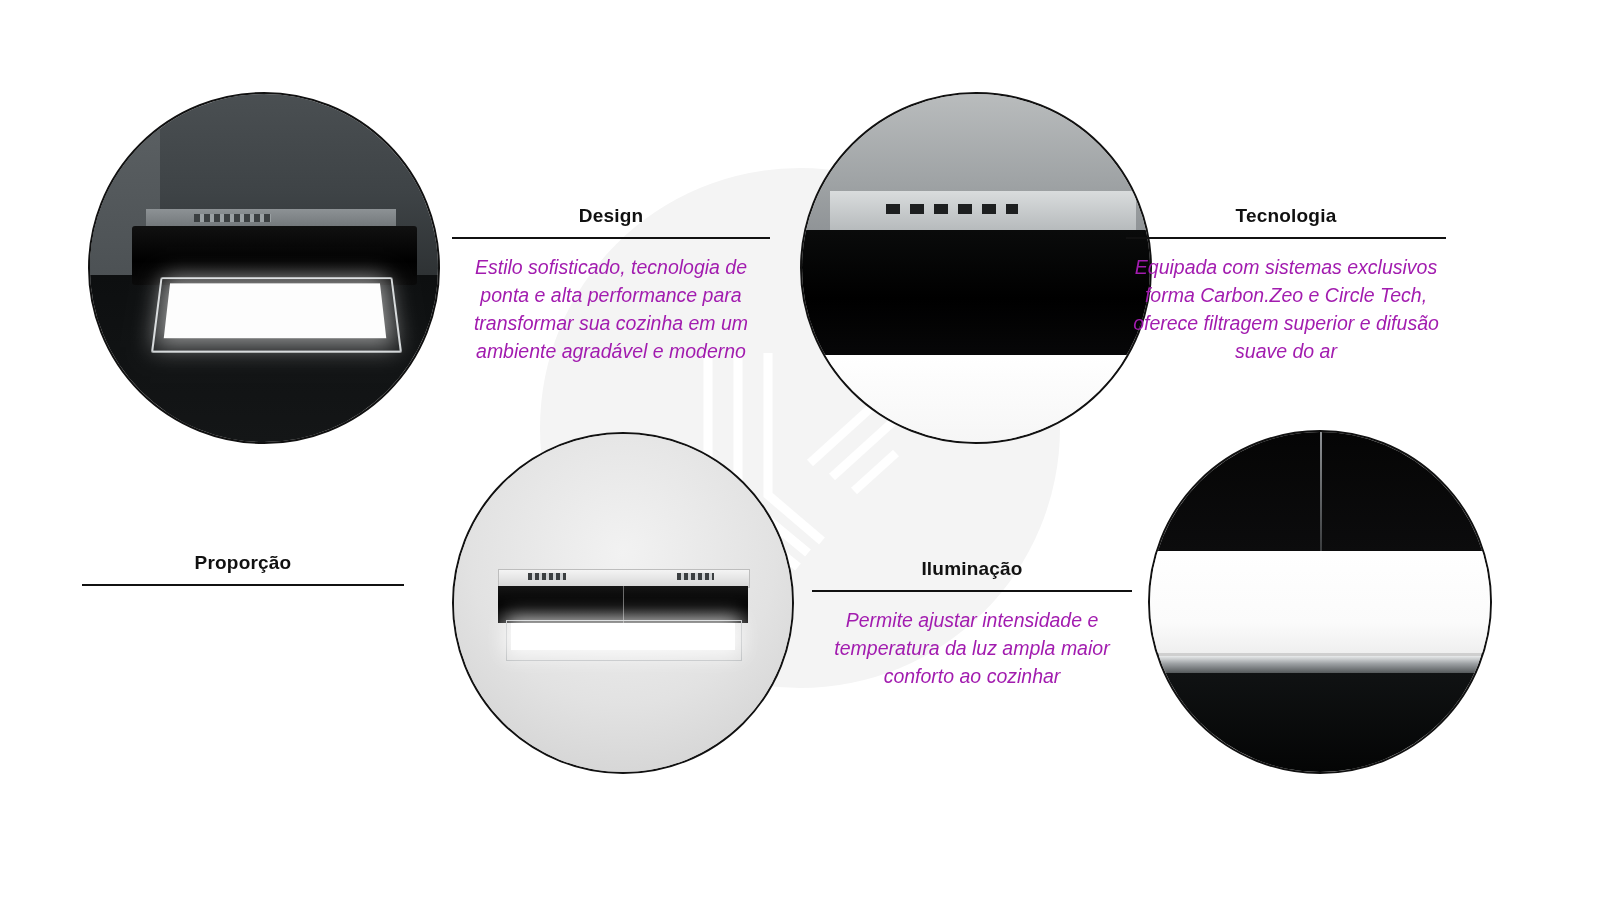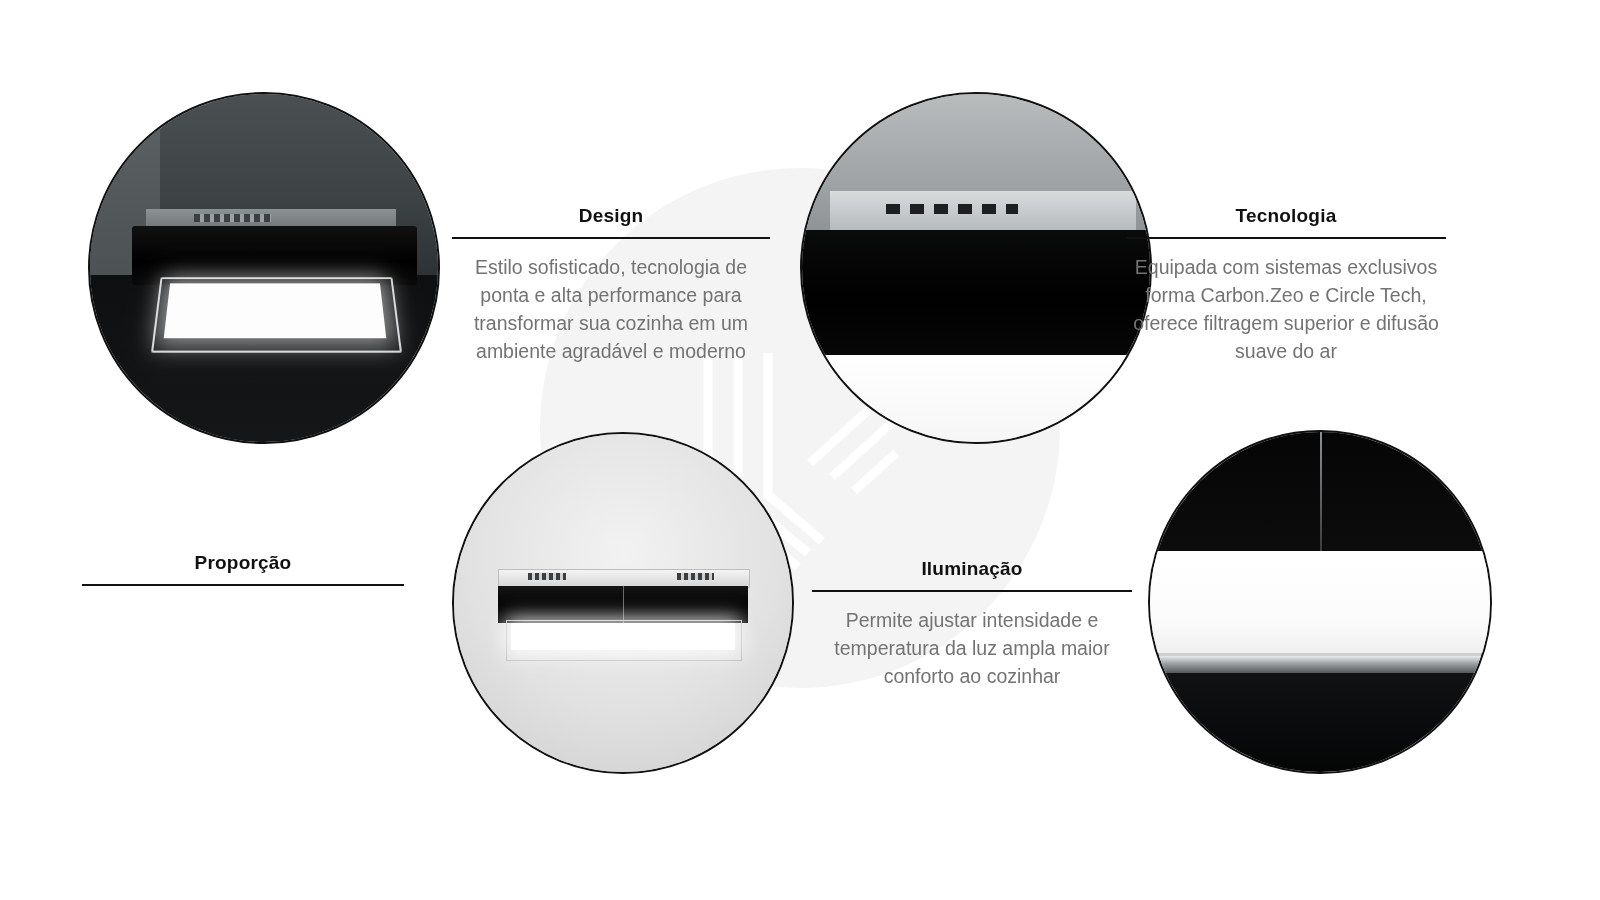--- a/index.html
+++ b/index.html
@@ -129,22 +129,23 @@
   }
   .rule {
     height: 2px;
     background: #111111;
     width: 100%;
     margin-bottom: 14px;
   }
   .block-body {
     font-size: 19.5px;
     line-height: 28px;
-    color: #737373;
+    color: #a21caf;
     margin: 0;
+    font-style: italic;
   }
   .align-center { text-align: center; }
 </style>
 </head>
 <body>
 
 <div class="stage">
 
   <div class="watermark-disc"></div>
   <svg class="watermark-mark" viewBox="0 0 220 230" xmlns="http://www.w3.org/2000/svg">

